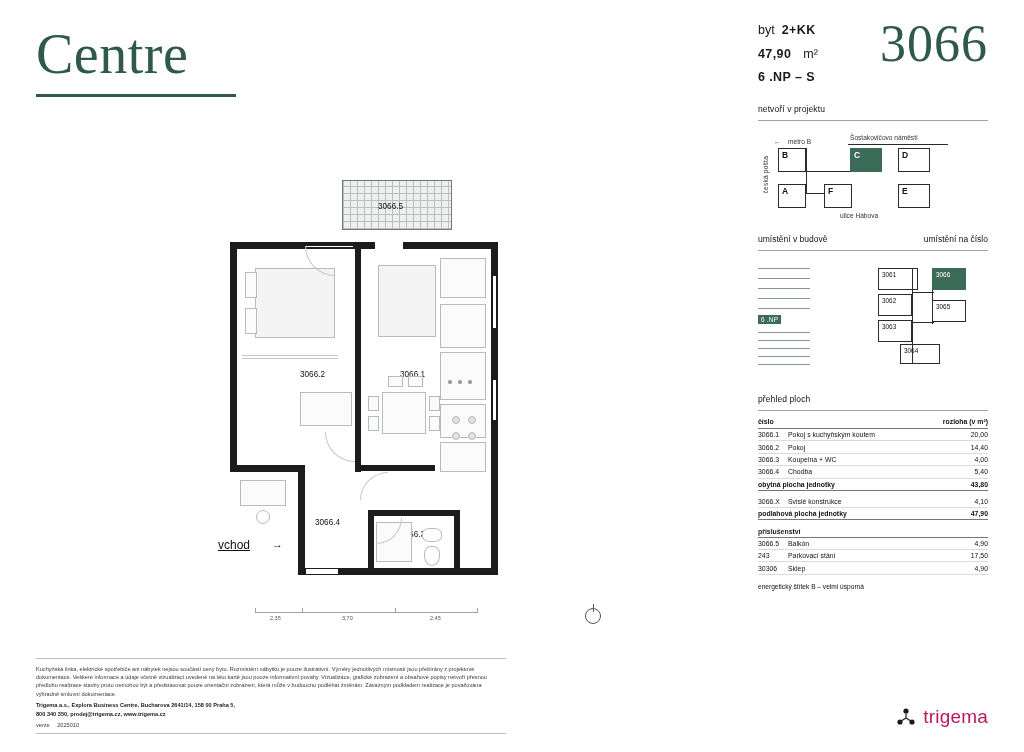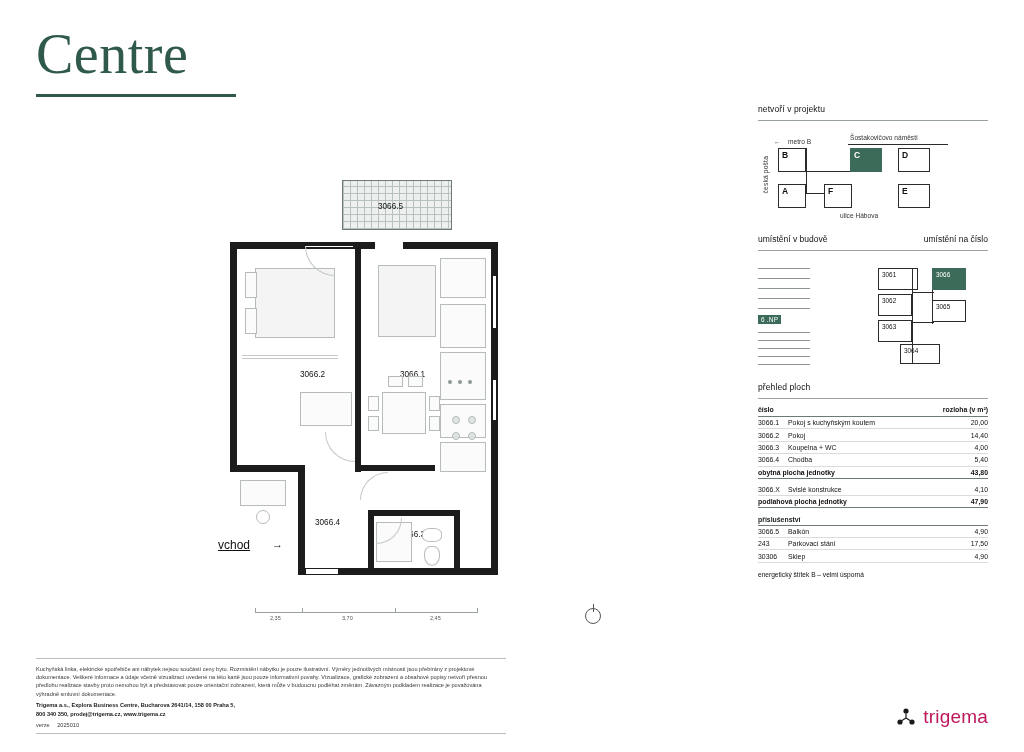--- a/index.html
+++ b/index.html
@@ -73,21 +73,21 @@
   }
 
   .floor { position:relative; width:118px; height:108px; margin-top:6px; }
   .fl-box { position:absolute; border:1px solid #2b2b2b; background:#fff; font-size:6.4px; color:#111; }
   .fl-box span { position:absolute; left:3px; top:2px; }
   .fl-box.filled { background:#3d6b59; border-color:#3d6b59; }
   .fl-box.filled span { color:#fff; }
   .fl-line { position:absolute; background:#2b2b2b; }
 
   
-  .areas { margin-top:12px; width:230px; }
+  .areas { margin-top:24px; width:230px; }
   table.tbl { width:100%; border-collapse:collapse; font-size:6.9px; color:#111; }
   table.tbl th { font-weight:bold; text-align:left; padding:2px 0 3px 0; border-bottom:1px solid #6f7a75; }
   table.tbl th.num { text-align:right; }
   table.tbl td { padding:2.2px 0; border-bottom:1px solid #d9dcda; }
   table.tbl td.num { text-align:right; }
   table.tbl td.code { width:30px; }
   table.tbl tr.sum td { font-weight:bold; border-bottom:1px solid #6f7a75; }
   table.tbl tr.sum.strong td { border-bottom:1px solid #6f7a75; }
   table.tbl tr.blank td { border-bottom:none; height:5px; padding:0; }
   .sub-head { font-size:6.9px; font-weight:bold; padding:3px 0 2px 0; border-bottom:1px solid #6f7a75; }
@@ -133,20 +133,36 @@
 </head>
 <body>
 
 <div class="page">
 
   <div class="brand">
     <div class="brand-name">Centre</div>
     <div class="brand-rule"></div>
   </div>
 
+  <div class="unit-head">
+    <div class="unit-meta">
+      <div class="row">
+        <span class="lbl">byt</span>
+        <span class="val">2+KK</span>
+      </div>
+      <div class="row">
+        <span class="val">47,90</span>
+        <span class="lbl" style="margin-left:12px">m²</span>
+      </div>
+      <div class="row">
+        <span class="val">6 .NP – S</span>
+      </div>
+    </div>
+    <div class="unit-number">3066</div>
+  </div>
 
   <div class="rcol">
 
     <div class="sec-title">netvoří v projektu</div>
     <div class="hr-line"></div>
 
     <div class="sitemap">
       <div class="sm-arrow" style="left:16px; top:12px;">←</div>
       <div class="sm-label" style="left:30px; top:12px;">metro B</div>
       <div class="sm-label" style="left:92px; top:8px;">Šostakovičovo náměstí</div>

